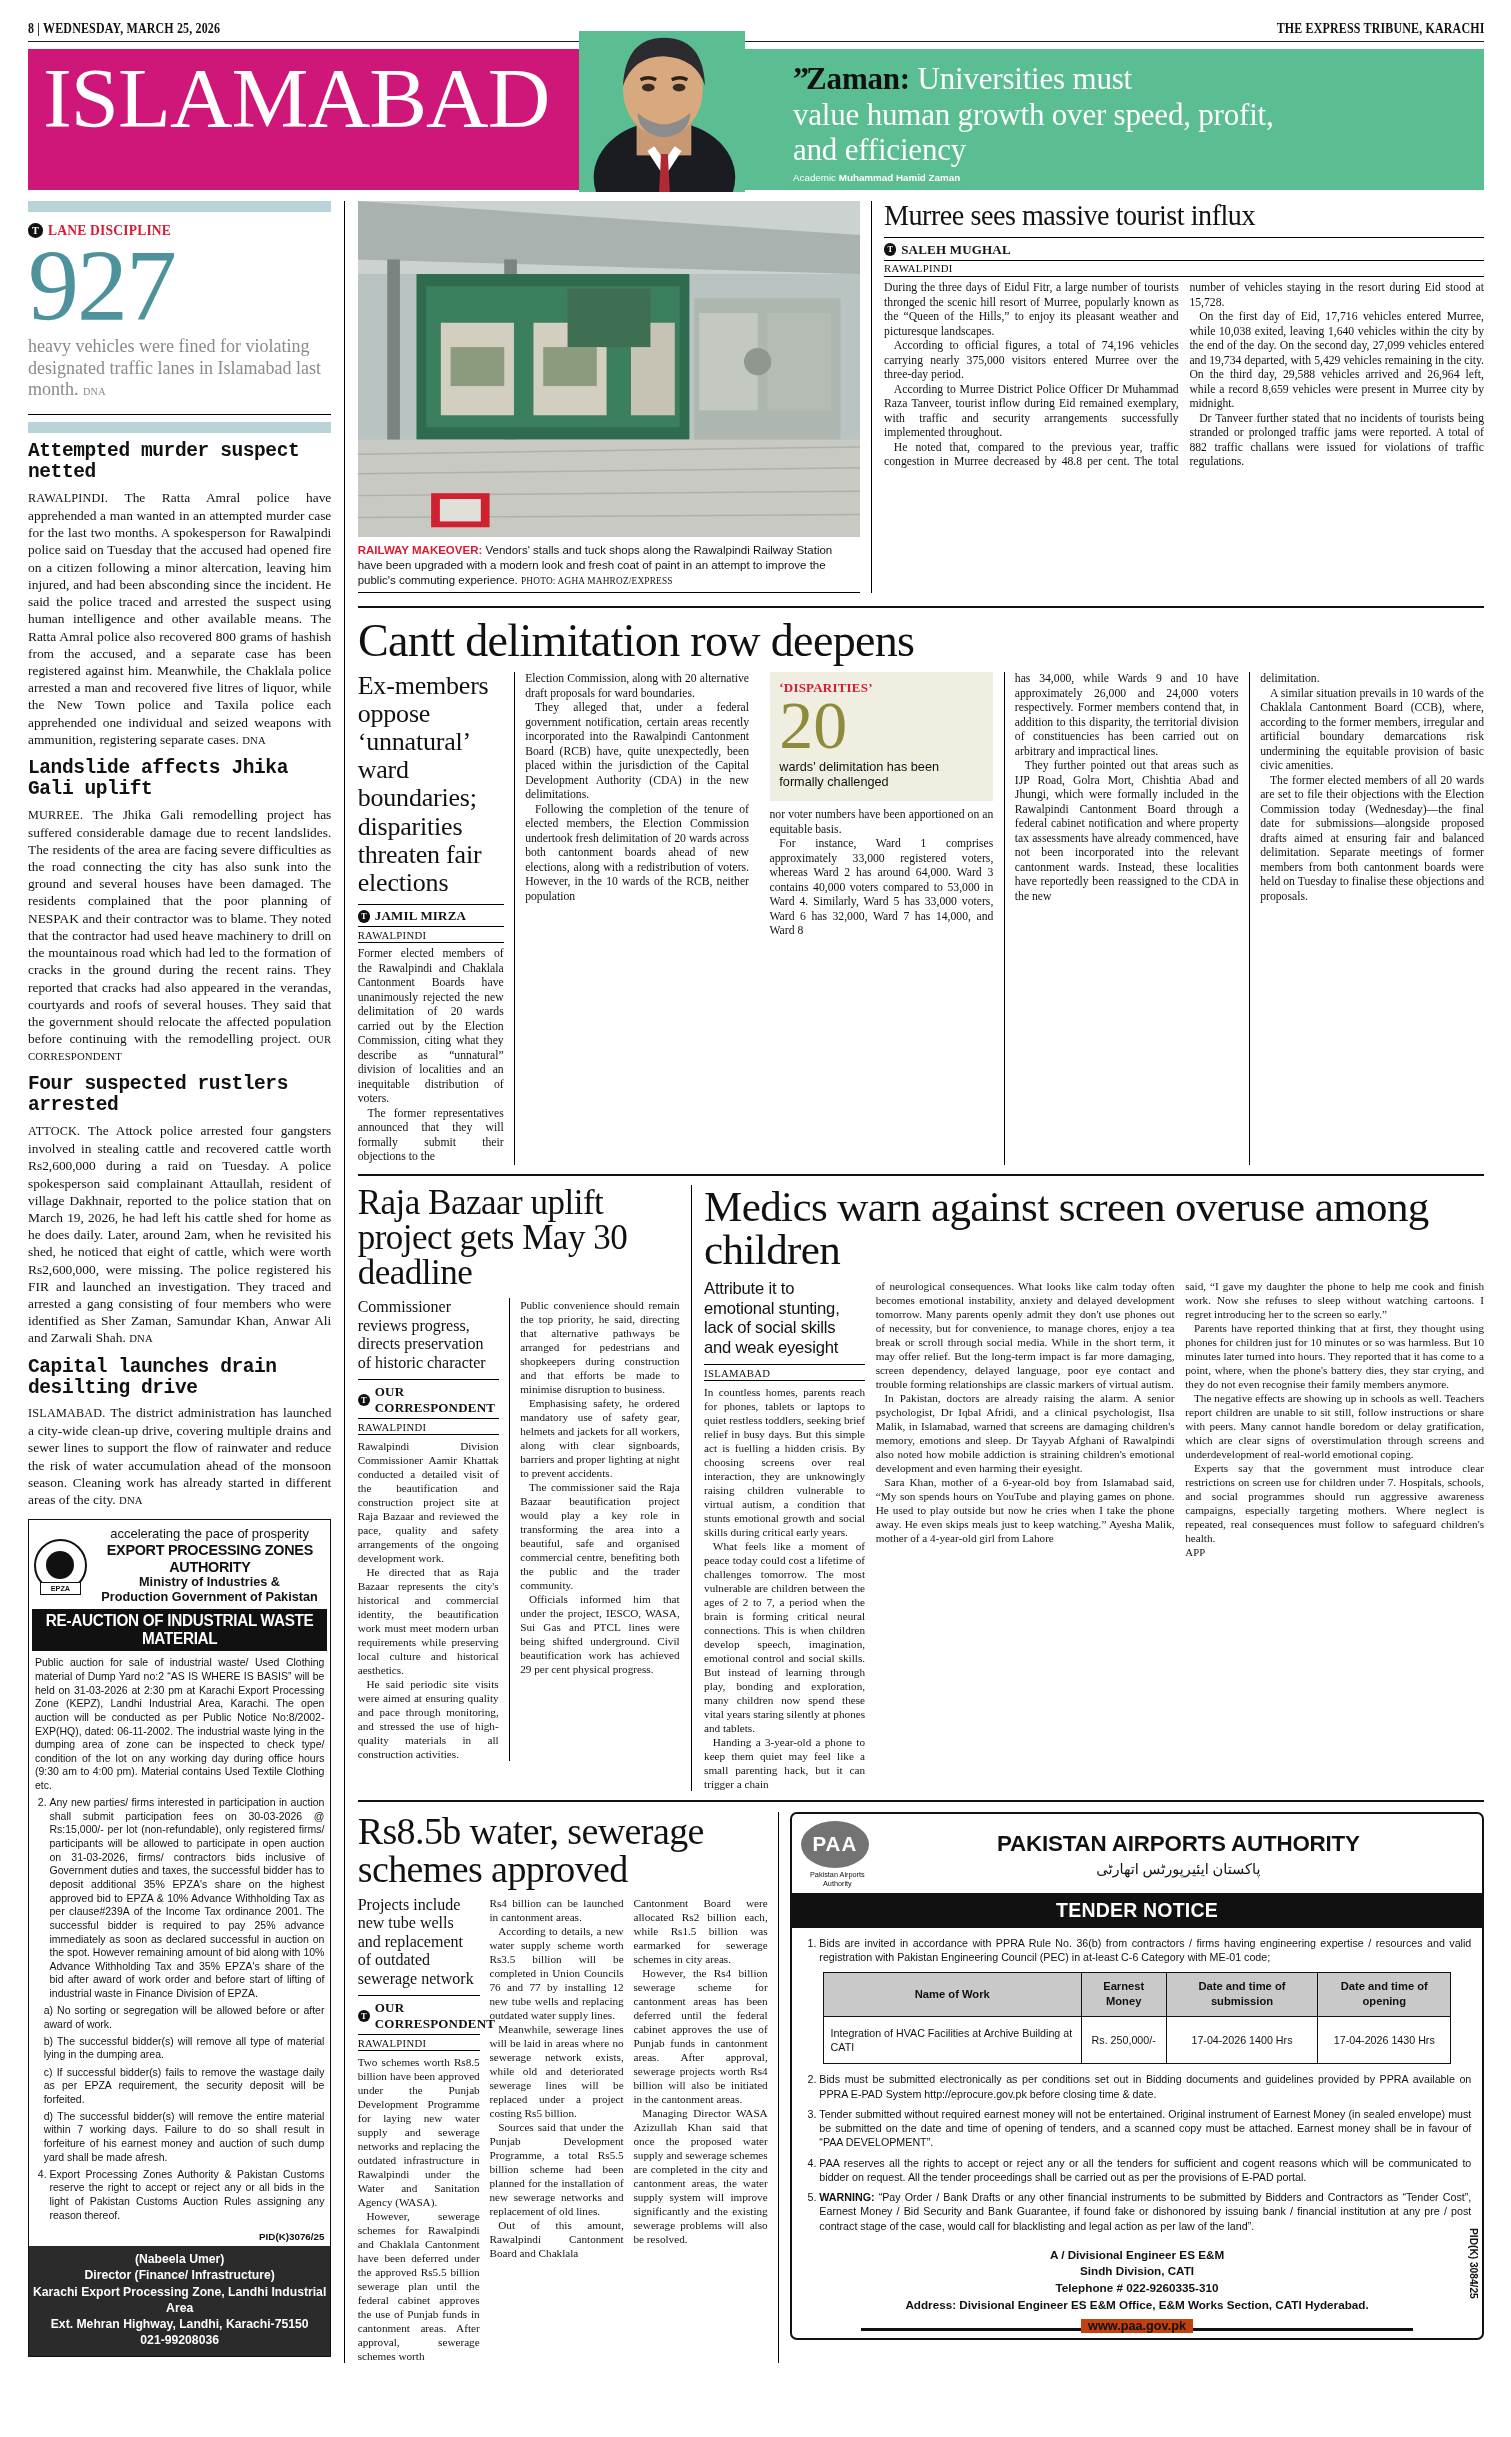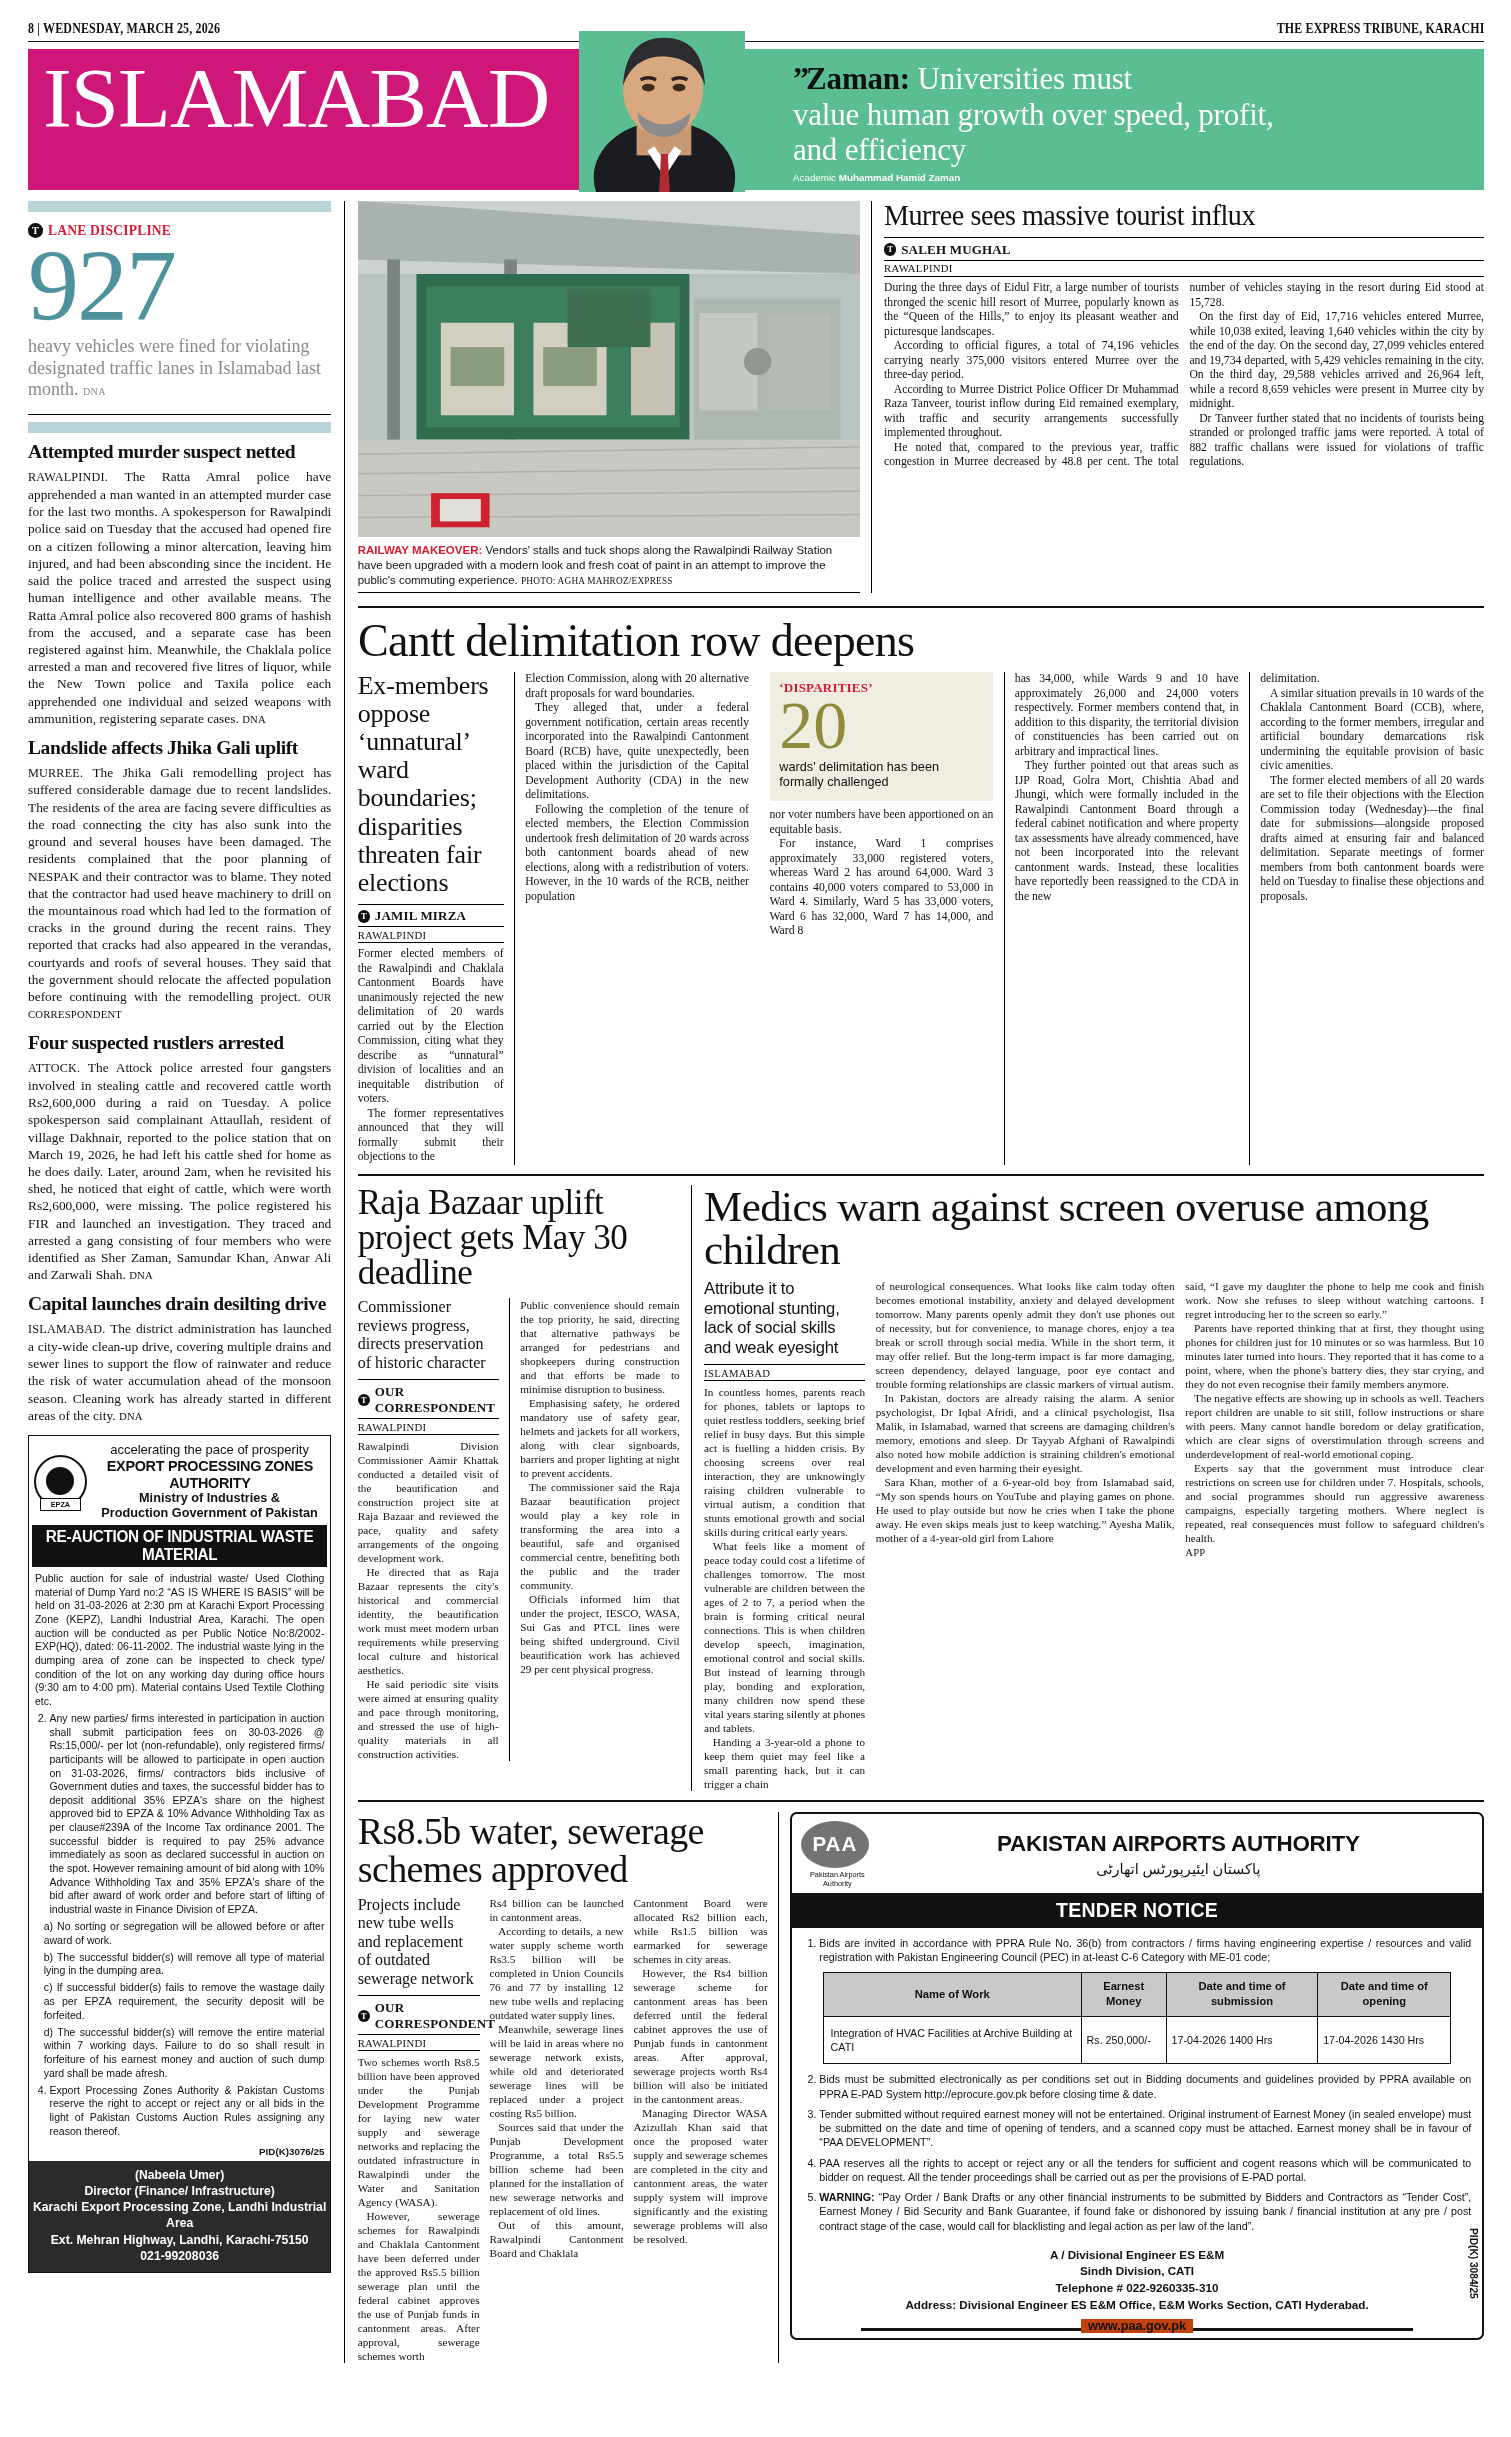--- a/index.html
+++ b/index.html
@@ -66,21 +66,21 @@
                  transform-origin:left center; }
   .bignum { color:#4e939c; font-size:102px; line-height:.82; font-weight:400;
             font-family:"Liberation Serif",serif; letter-spacing:-2px; margin:2.9px 0 7.8px; }
   .bigdesc { color:#8a8a8a; font-size:18px; line-height:1.22;
              font-family:"Liberation Serif",serif; }
   .bigdesc .src { font-size:10.2px; letter-spacing:0.2px; }
 
   .hr-thin { border-top:0.5px solid #000; margin:12.7px 0 0; }
   .teal-bar-sm { background:#b8d4d8; height:10.7px; margin:6.8px 0 8.8px; }
 
-  .brief-h { font-family:Liberation Serif, serif; font-weight:700;
+  .brief-h { font-family:Liberation Mono, monospace; font-weight:700;
              font-size:19.5px; line-height:1.08; letter-spacing:-0.4px; margin-bottom:5.9px; }
   .brief-b { font-size:13.4px; line-height:1.285; text-align:justify;
              font-family:"Liberation Serif", serif; }
   .dateline { font-variant:small-caps; font-size:12.2px; letter-spacing:0.2px; }
   .src-tag { font-variant:small-caps; font-size:10.7px; letter-spacing:0.2px; }
   .brief + .brief { margin-top:9.8px; }
 
   
   .photo-row { display:flex; gap:11.7px; }
   .photo-wrap { width:502px; flex:0 0 502px; }
@@ -192,21 +192,21 @@
               padding:5.9px 0; letter-spacing:0.2px; }
   .paa-body { padding:7.8px 10.7px 4.9px; font-family:"Liberation Sans", sans-serif;
               font-size:10.7px; line-height:1.34; }
   .paa-body ol { padding-left:16.6px; }
   .paa-body li { margin-bottom:5.9px; text-align:justify; }
   table.paa-tbl { border-collapse:collapse; width:94%; margin:6.8px auto 7.8px;
                   font-family:"Liberation Sans", sans-serif; }
   table.paa-tbl th { background:#c9c9c9; border:1px solid #111; font-size:11.2px;
                      font-weight:700; padding:6.8px 3.9px; }
   table.paa-tbl td { border:1px solid #111; font-size:10.7px; padding:8.8px 4.9px;
-                     }
+                     text-align:center; }
   table.paa-tbl td.nm { text-align:left; padding-left:6.8px; }
   .paa-sign { text-align:center; font-family:"Liberation Sans",sans-serif; font-weight:700;
               font-size:11.7px; line-height:1.42; padding:2.9px 4.9px 4.9px; }
   .paa-url { text-align:center; font-family:"Liberation Sans",sans-serif; font-weight:700;
              font-size:12.7px; padding:1px 0 4.9px; position:relative; }
   .paa-url span { background:#c2410c; padding:0 6.8px; position:relative; z-index:2; }
   .paa-url::before { content:""; position:absolute; left:10%; right:10%; top:50%;
                      height:2.9px; background:#111; z-index:1; }
   .paa-pid { position:absolute; right:2.9px; bottom:39px; writing-mode:vertical-rl;
              font-family:"Liberation Sans",sans-serif; font-weight:700; font-size:10.2px; }

